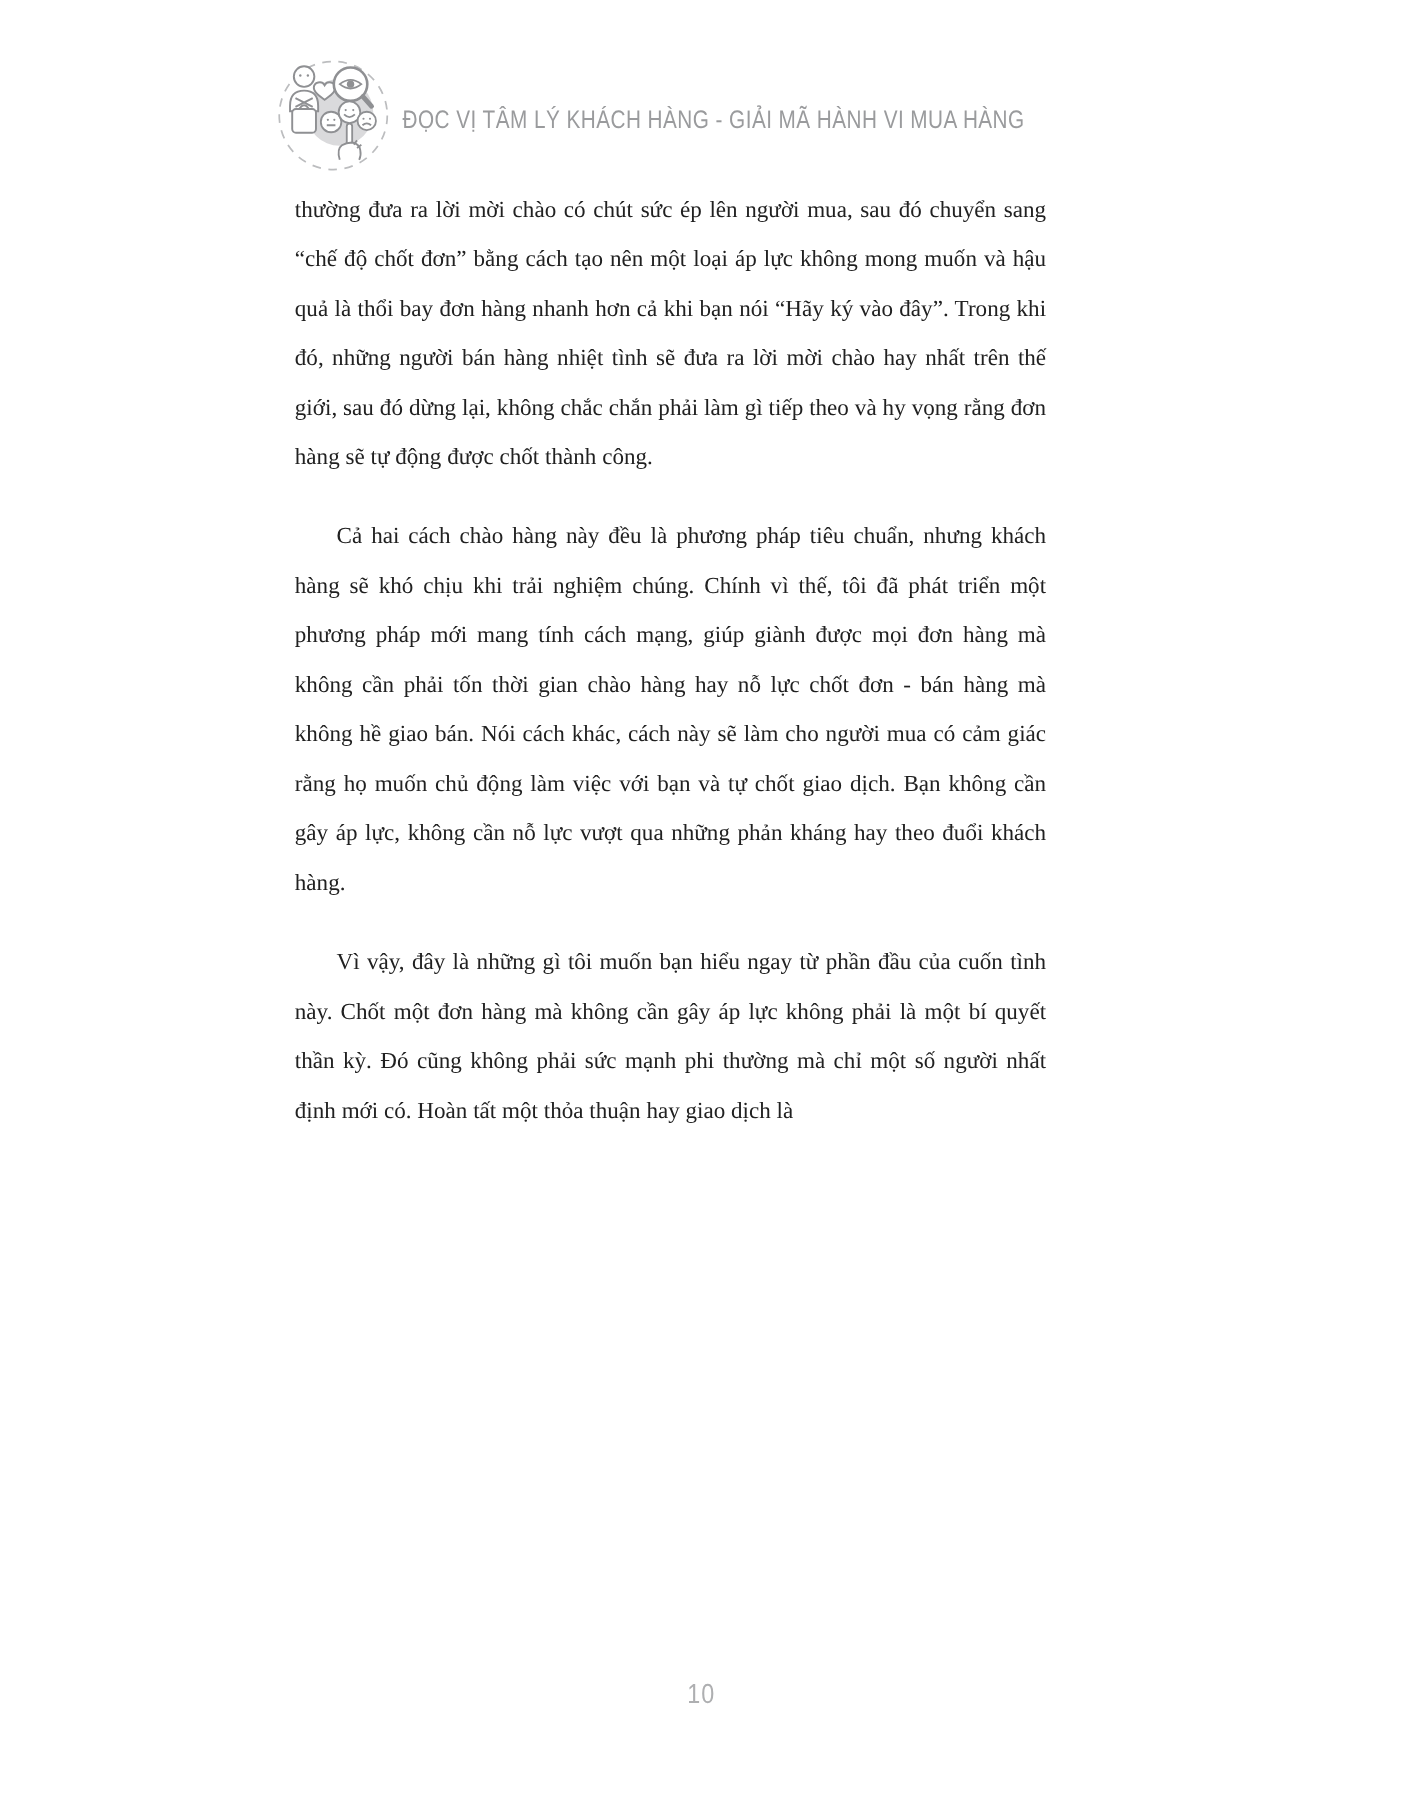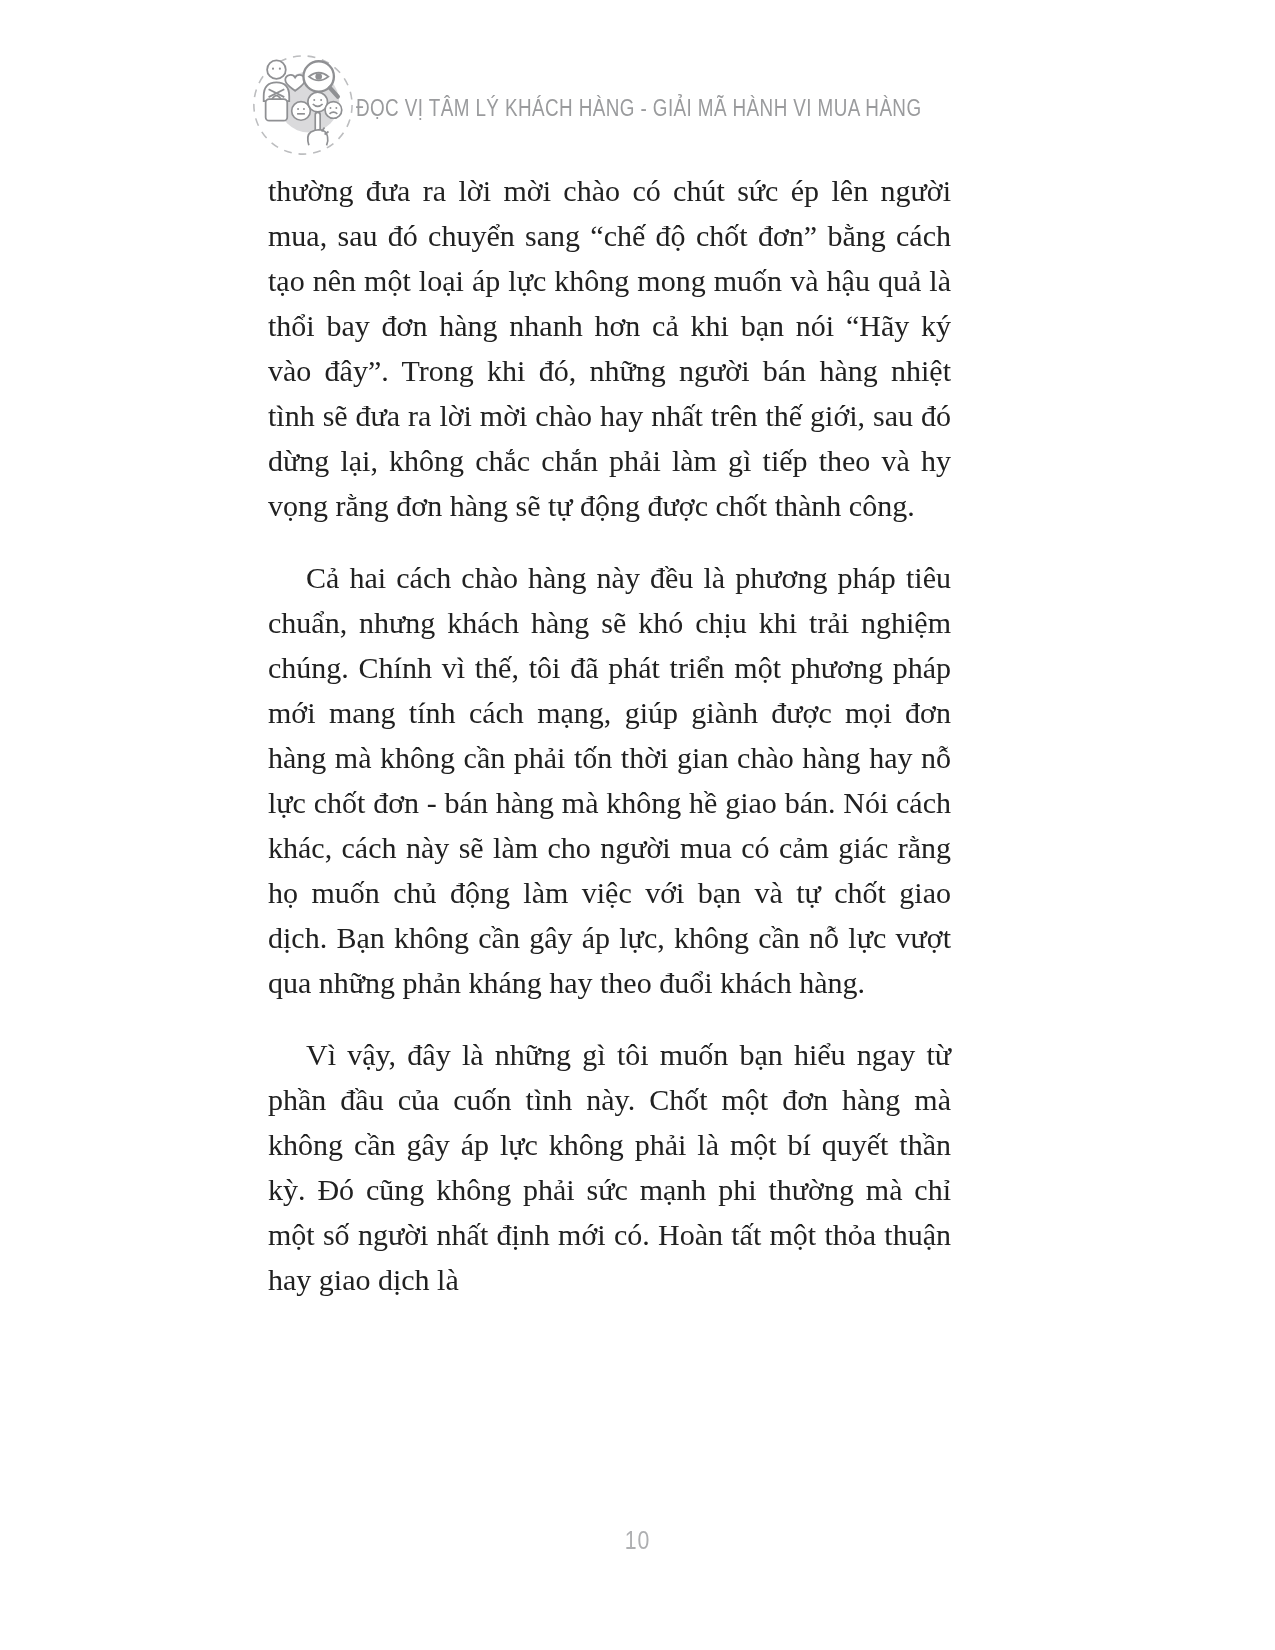--- a/index.html
+++ b/index.html
@@ -3,36 +3,36 @@
 <meta charset="utf-8">
 <style>
   html,body { margin:0; padding:0; background:#ffffff; }
   .page {
     position:relative; width:1275px; height:1650px;
     background:#ffffff; overflow:hidden;
   }
   
   .header {
     position:absolute; top:48px; left:246px;
-    display:flex; align-items:center; 
+    display:flex; align-items:center; gap:10px;
   }
   .icon-wrap { width:110px; height:114px; flex:0 0 auto; }
   .icon-wrap svg { width:100%; height:100%; display:block; }
   .book-title {
     font-family:"Liberation Sans", sans-serif;
     font-size:23px; font-weight:400; color:#9a9b9d;
     letter-spacing:0.5px; white-space:nowrap;
     transform:scaleX(0.82); transform-origin:left center;
     margin-top:6px;
   }
   
   .content {
     position:absolute; left:268px; top:168px; width:683px;
     font-family:"Liberation Serif", serif;
-    font-size:30px; line-height:45px; color:#212121;
+    font-size:21px; line-height:45px; color:#212121;
     text-align:justify;
   }
   .content p { margin:0 0 27px 0; }
   .content p.indent { text-indent:38px; }
   
   .page-num {
     position:absolute; top:1526px; left:0; width:1275px;
     text-align:center;
     font-family:"Liberation Sans", sans-serif;
     font-size:25px; color:#aeafb1; letter-spacing:1px;

